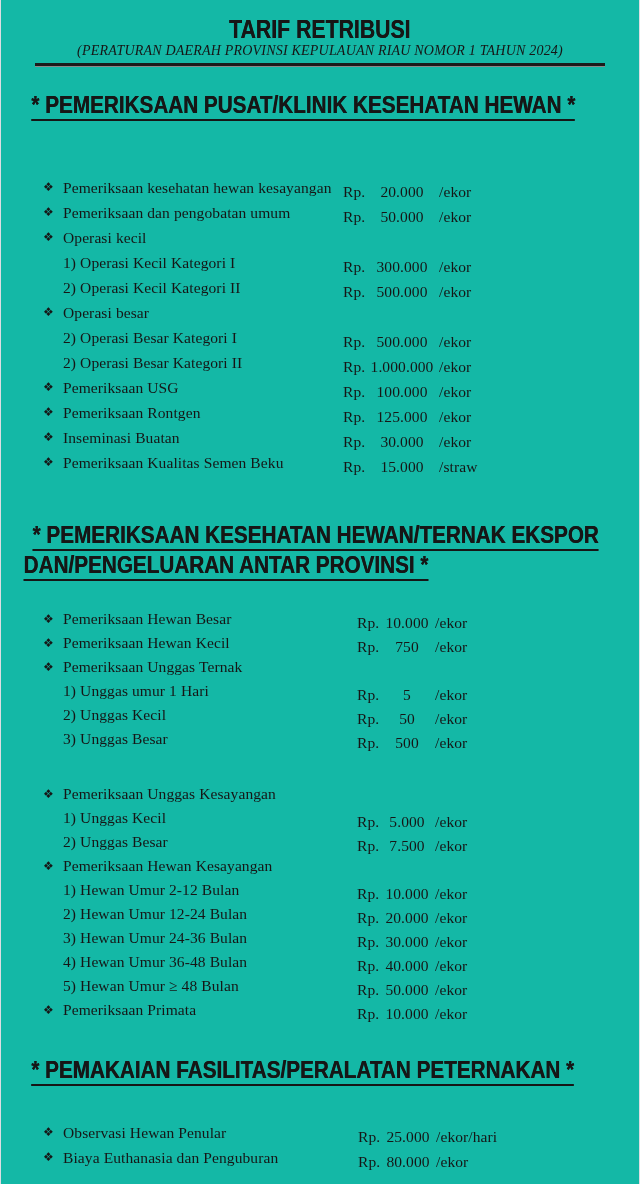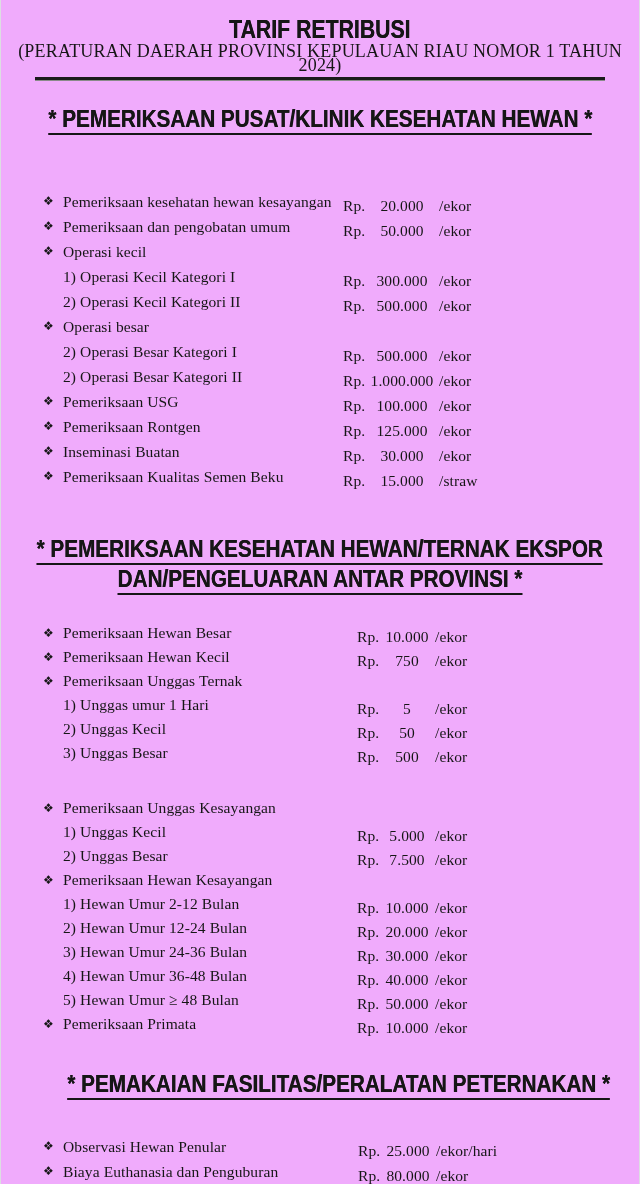--- a/index.html
+++ b/index.html
@@ -1,44 +1,44 @@
 <!DOCTYPE html>
 <html><head>
 <meta charset="utf-8">
 <style>
   html,body{margin:0;padding:0;background:#f4f4f6;}
   .page{
-    width:640px;height:1184px;margin:0 auto;background:#f0abfc;
+    width:640px;height:1184px;margin:0 auto;background:#14b8a6;
     border-left:1px solid #dddde2;border-right:1px solid #dddde2;
     box-sizing:border-box;overflow:hidden;color:#161616;
     font-family:"Liberation Serif", serif;
   }
   .header{text-align:center;padding-top:16px;}
   .title{
     display:inline-block;font-family:"Liberation Sans",sans-serif;font-weight:bold;
     font-size:25px;line-height:26px;transform:scaleX(0.85);transform-origin:center;
     white-space:nowrap;text-shadow:0.4px 0 0 currentColor;
   }
-  .subtitle{font-size:18px;line-height:14px;margin-top:2px;letter-spacing:0.2px;}
+  .subtitle{font-size:14px;line-height:14px;margin-top:2px;letter-spacing:0.2px;font-style:italic;}
   .rule{width:570px;height:4px;background:#1b1b1b;margin:5px auto 0;border-bottom:1px solid #8a8a8a;box-sizing:border-box;}
 
-  .sec-heading{text-align:center;}
+  .sec-heading{}
   .scale{display:inline-block;transform:scaleX(0.9);transform-origin:center;white-space:nowrap;}
   .hline{
     display:inline-block;font-family:"Liberation Sans",sans-serif;font-weight:bold;
     font-size:23px;line-height:25px;padding-bottom:1px;border-bottom:2px solid #161616;
     text-shadow:0.4px 0 0 currentColor;
   }
   .hline2{margin-top:2px;}
 
   .s1 .sec-heading{margin-top:26px;}
   .s1 .list{margin-top:54px;}
   .s2 .sec-heading{margin-top:48px;}
   .s2 .list{margin-top:26px;}
-  .s3 .sec-heading{margin-top:36px;padding-left:36px;}
+  .s3 .sec-heading{margin-top:36px;}
   .s3 .list{margin-top:34px;}
 
   .list{padding-left:40px;font-size:15.5px;}
   .row{position:relative;height:25px;line-height:25px;letter-spacing:0.1px;}
   .s2 .row{height:24px;line-height:24px;}
   .row .bullet{
     position:absolute;left:2px;top:0;font-size:12px;
     font-family:"DejaVu Sans",sans-serif;
   }
   .row .label{margin-left:22px;}

